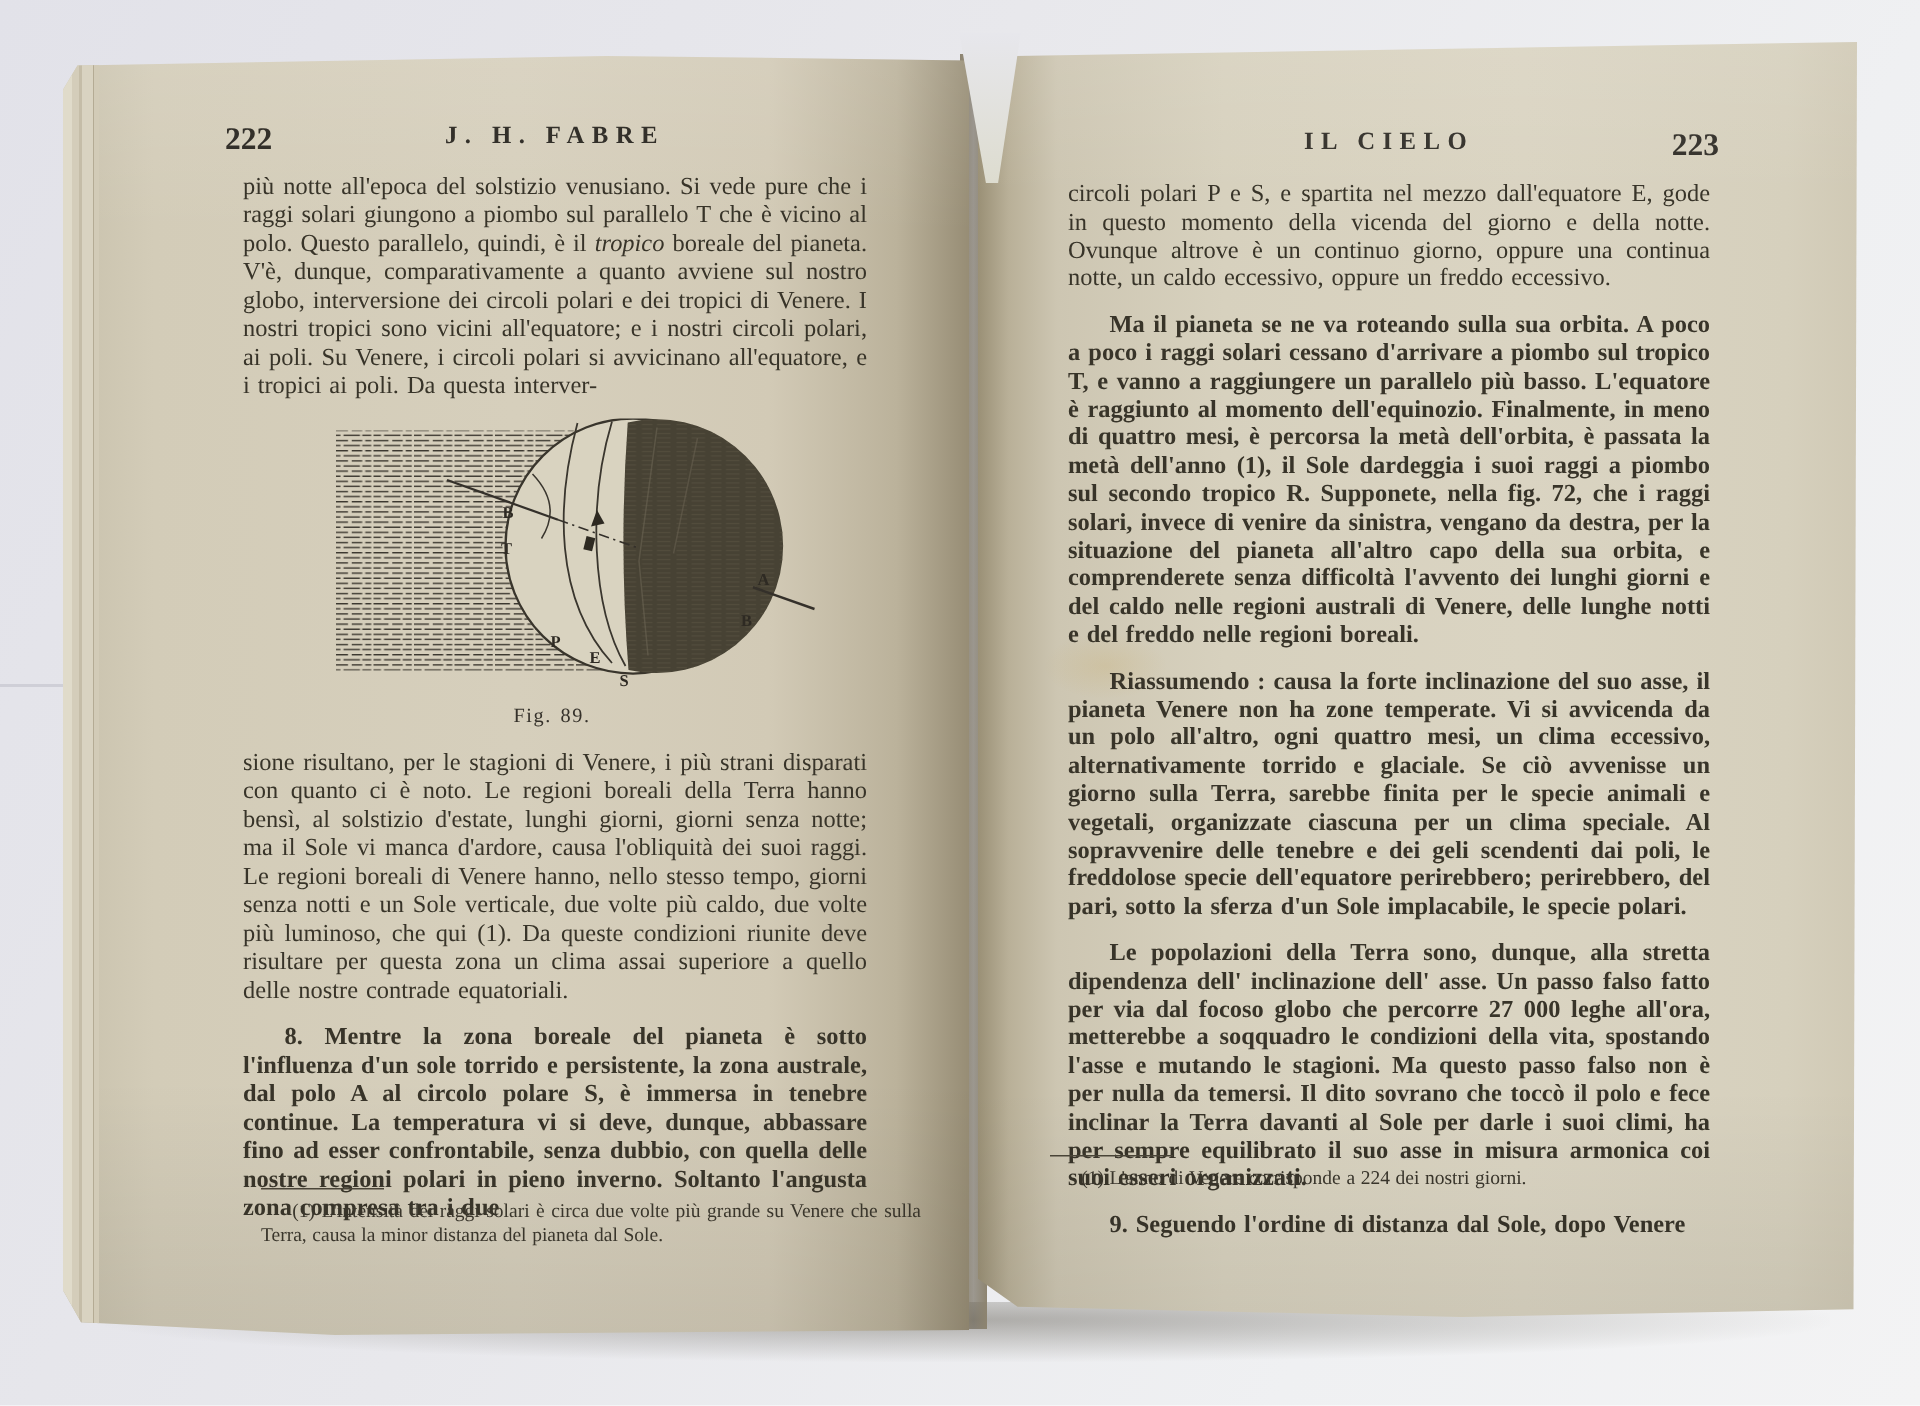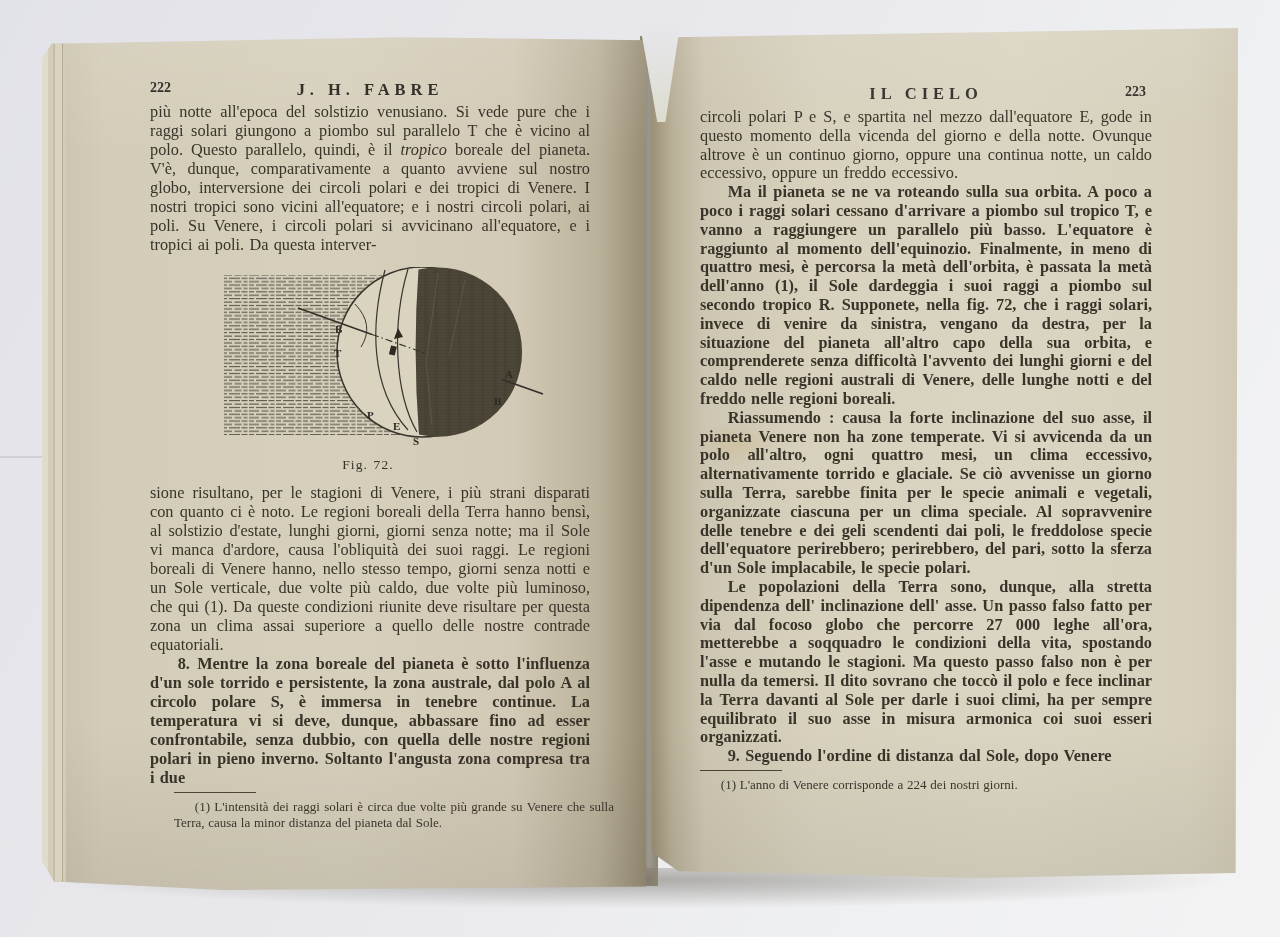--- a/index.html
+++ b/index.html
@@ -31,23 +31,23 @@
     box-shadow:0 6px 14px rgba(60,55,45,.25);
   }
   .page-right::before{content:"";position:absolute;left:40px;top:392px;width:90px;height:48px;
     background:radial-gradient(ellipse,rgba(196,156,64,.16),rgba(196,156,64,0) 65%);pointer-events:none;}
   .page-right::after{content:"";position:absolute;inset:0;pointer-events:none;
     background:linear-gradient(to bottom,rgba(255,255,255,.09) 0%,rgba(255,255,255,0) 12%,rgba(0,0,0,0) 82%,rgba(0,0,0,.06) 100%);}
   .top-gap{position:absolute;left:633px;top:22px;width:54px;height:100px;z-index:3;
     background:linear-gradient(to bottom,#e7e7ec,#dddccf);
     clip-path:polygon(12% 0,88% 0,60% 100%,45% 100%);}
   .pg-header{position:absolute;text-align:center;font-size:16.5px;font-weight:bold;letter-spacing:.30em;color:#33302a;}
-  .pg-num{position:absolute;top:0;font-size:14px;font-weight:bold;letter-spacing:.02em;}
+  .pg-num{position:absolute;top:0;font-size:21px;font-weight:bold;letter-spacing:.02em;}
   .body-text{position:absolute;font-size:16.3px;line-height:19px;text-align:justify;word-spacing:1.2px;color:#383429;}
-  .body-text p{margin:0;}
+  .body-text p{margin:12px;}
   .indent{text-indent:1.7em;font-weight:bold;}
   .fig-block{margin:13px 0 9px 72px;width:336px;}
   .fig-caption{width:330px;padding-right:38px;box-sizing:border-box;text-align:center;
     font-size:13.5px;letter-spacing:.08em;margin-top:4px;color:#35312a;}
   .footnote{position:absolute;font-size:13px;line-height:15.5px;text-align:justify;word-spacing:.5px;color:#3a362c;}
   .fn-rule{width:82px;border-top:1.3px solid #4a4538;margin-bottom:6px;}
   .fn-text{margin:0;}
   .fn-indent{text-indent:1.6em;}
   svg text{font-family:"Liberation Serif","DejaVu Serif",serif;font-size:11px;font-weight:bold;fill:#2e2a23;}
 </style>
@@ -107,21 +107,21 @@
         <rect x="168" y="79" width="6" height="9" fill="#2e2a22" transform="rotate(14 171 83)"></rect>
 
         <text x="113" y="66">B</text>
         <text x="112" y="90">T</text>
         <text x="145" y="152">P</text>
         <text x="171" y="163">E</text>
         <text x="191" y="178">S</text>
         <text x="283" y="111">A</text>
         <text x="272" y="138">B</text>
       </svg>
-      <div class="fig-caption">Fig. 72.</div>
+      <div class="fig-caption">Fig. 89.</div>
     </div>
 
     <p>sione risultano, per le stagioni di Venere, i più strani disparati con quanto ci è noto. Le regioni boreali della Terra hanno bensì, al solstizio d'estate, lunghi giorni, giorni senza notte; ma il Sole vi manca d'ardore, causa l'obliquità dei suoi raggi. Le regioni boreali di Venere hanno, nello stesso tempo, giorni senza notti e un Sole verticale, due volte più caldo, due volte più luminoso, che qui (1). Da queste condizioni riunite deve risultare per questa zona un clima assai superiore a quello delle nostre contrade equatoriali.</p>
     <p class="indent">8. Mentre la zona boreale del pianeta è sotto l'influenza d'un sole torrido e persistente, la zona australe, dal polo A al circolo polare S, è immersa in tenebre continue. La temperatura vi si deve, dunque, abbassare fino ad esser confrontabile, senza dubbio, con quella delle nostre regioni polari in pieno inverno. Soltanto l'angusta zona compresa tra i due</p>
   </div>
 
   <div class="footnote" style="left:108px;width:440px;top:756px;margin-left:24px;">
     <div class="fn-rule"></div>
     <p class="fn-text fn-indent">(1) L'intensità dei raggi solari è circa due volte più grande su Venere che sulla Terra, causa la minor distanza del pianeta dal Sole.</p>
   </div>

